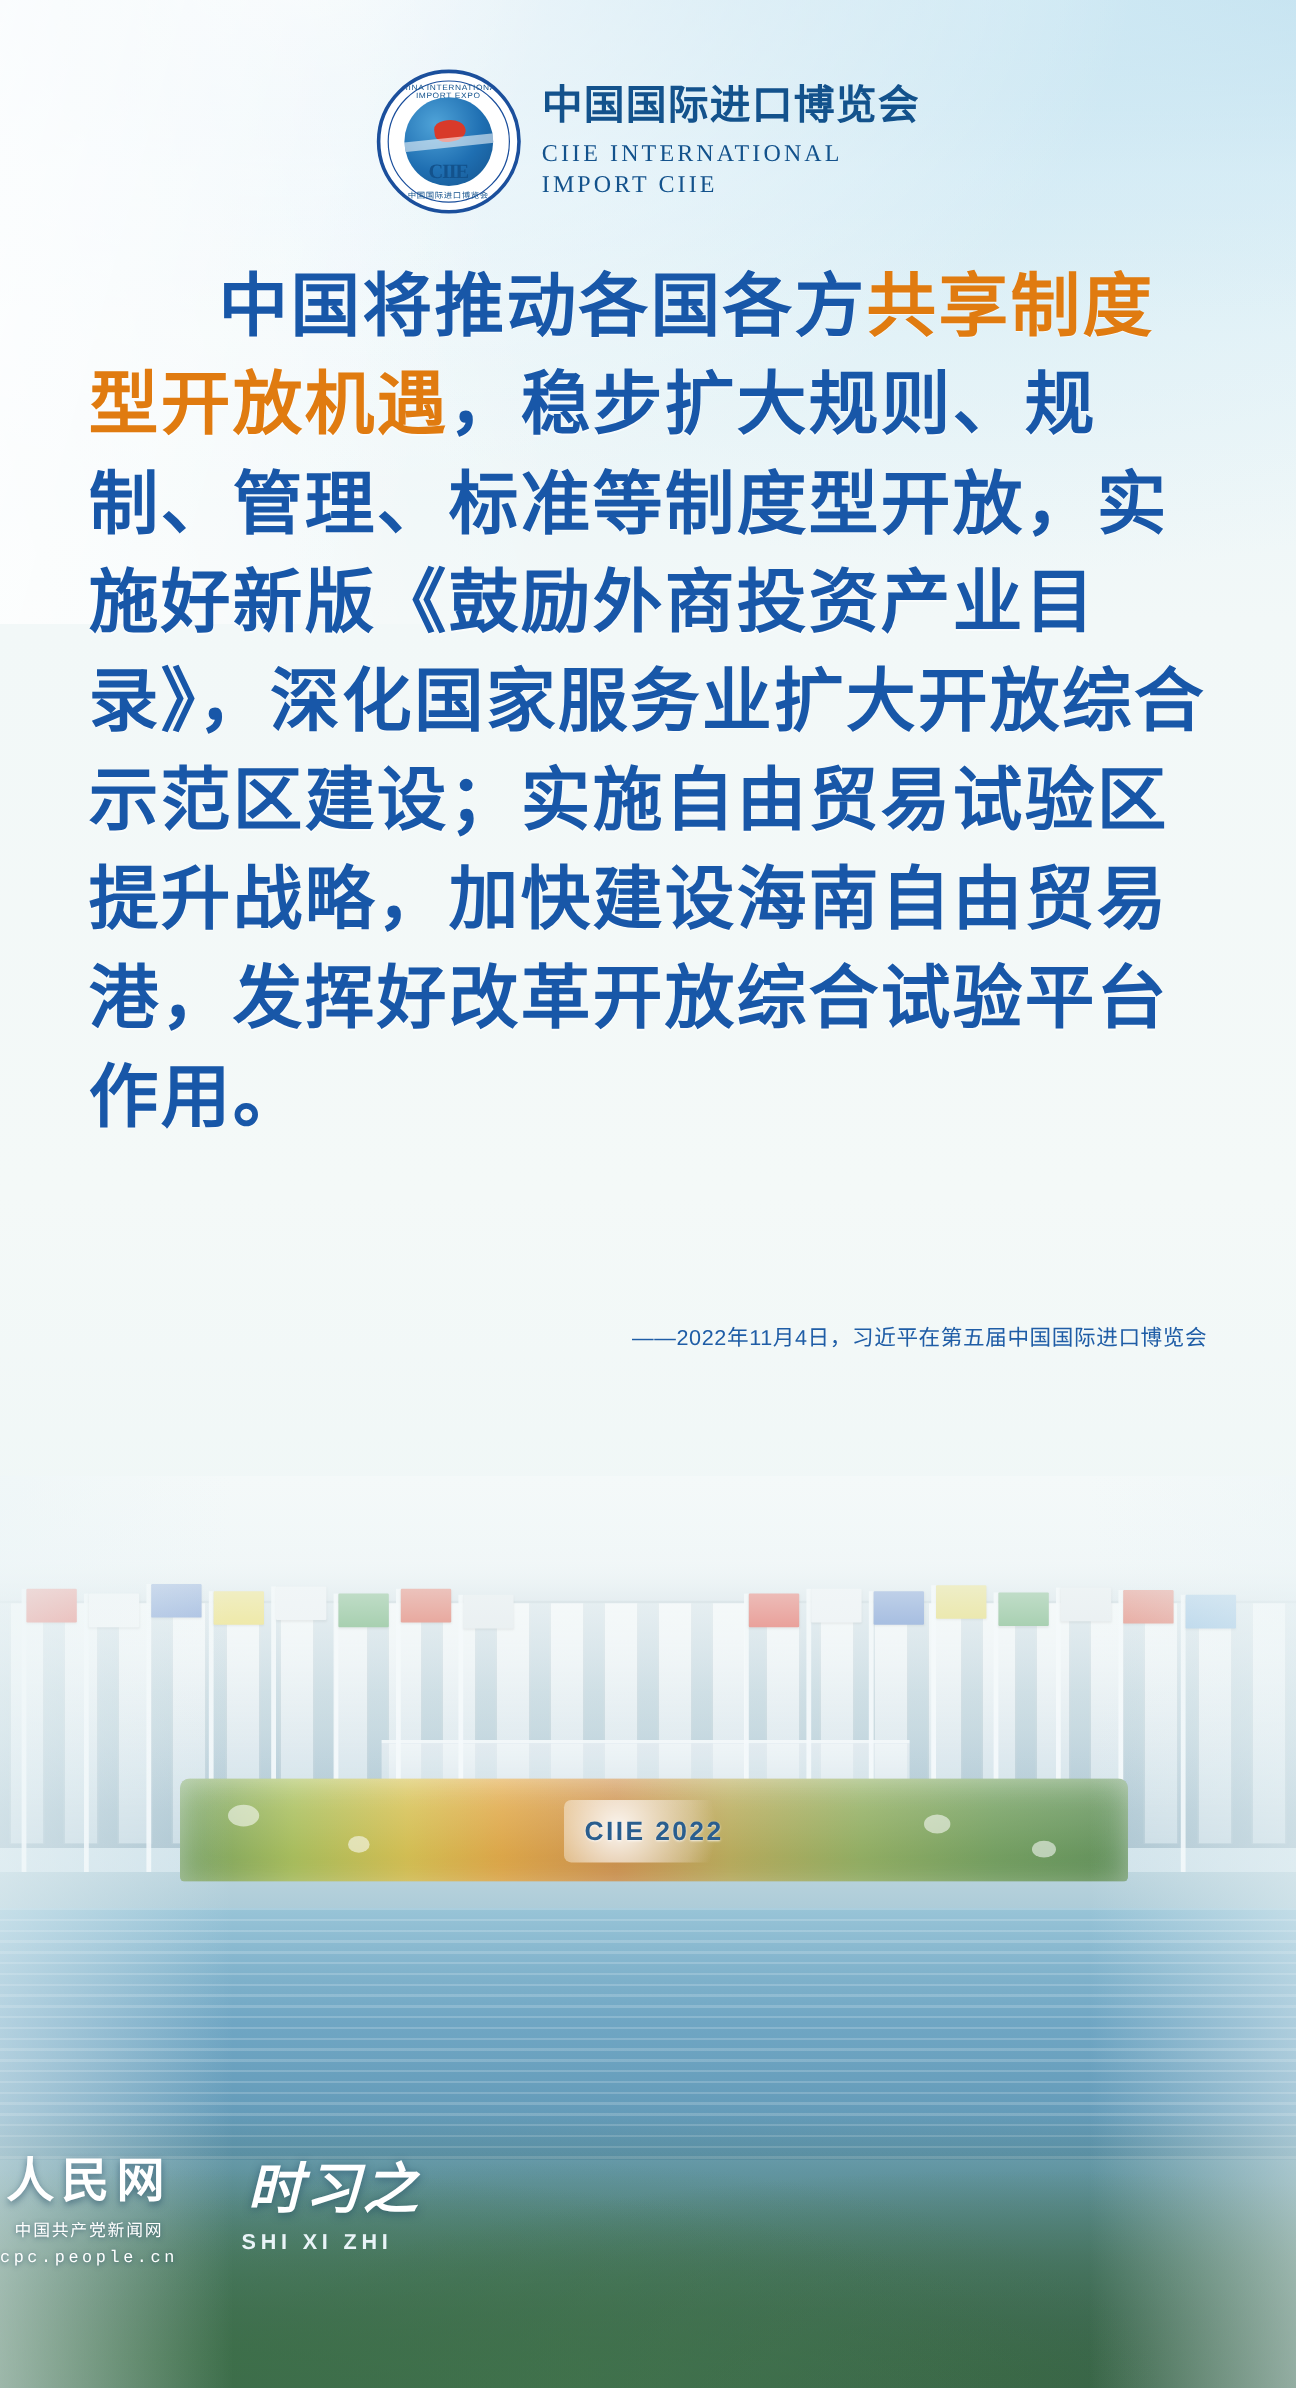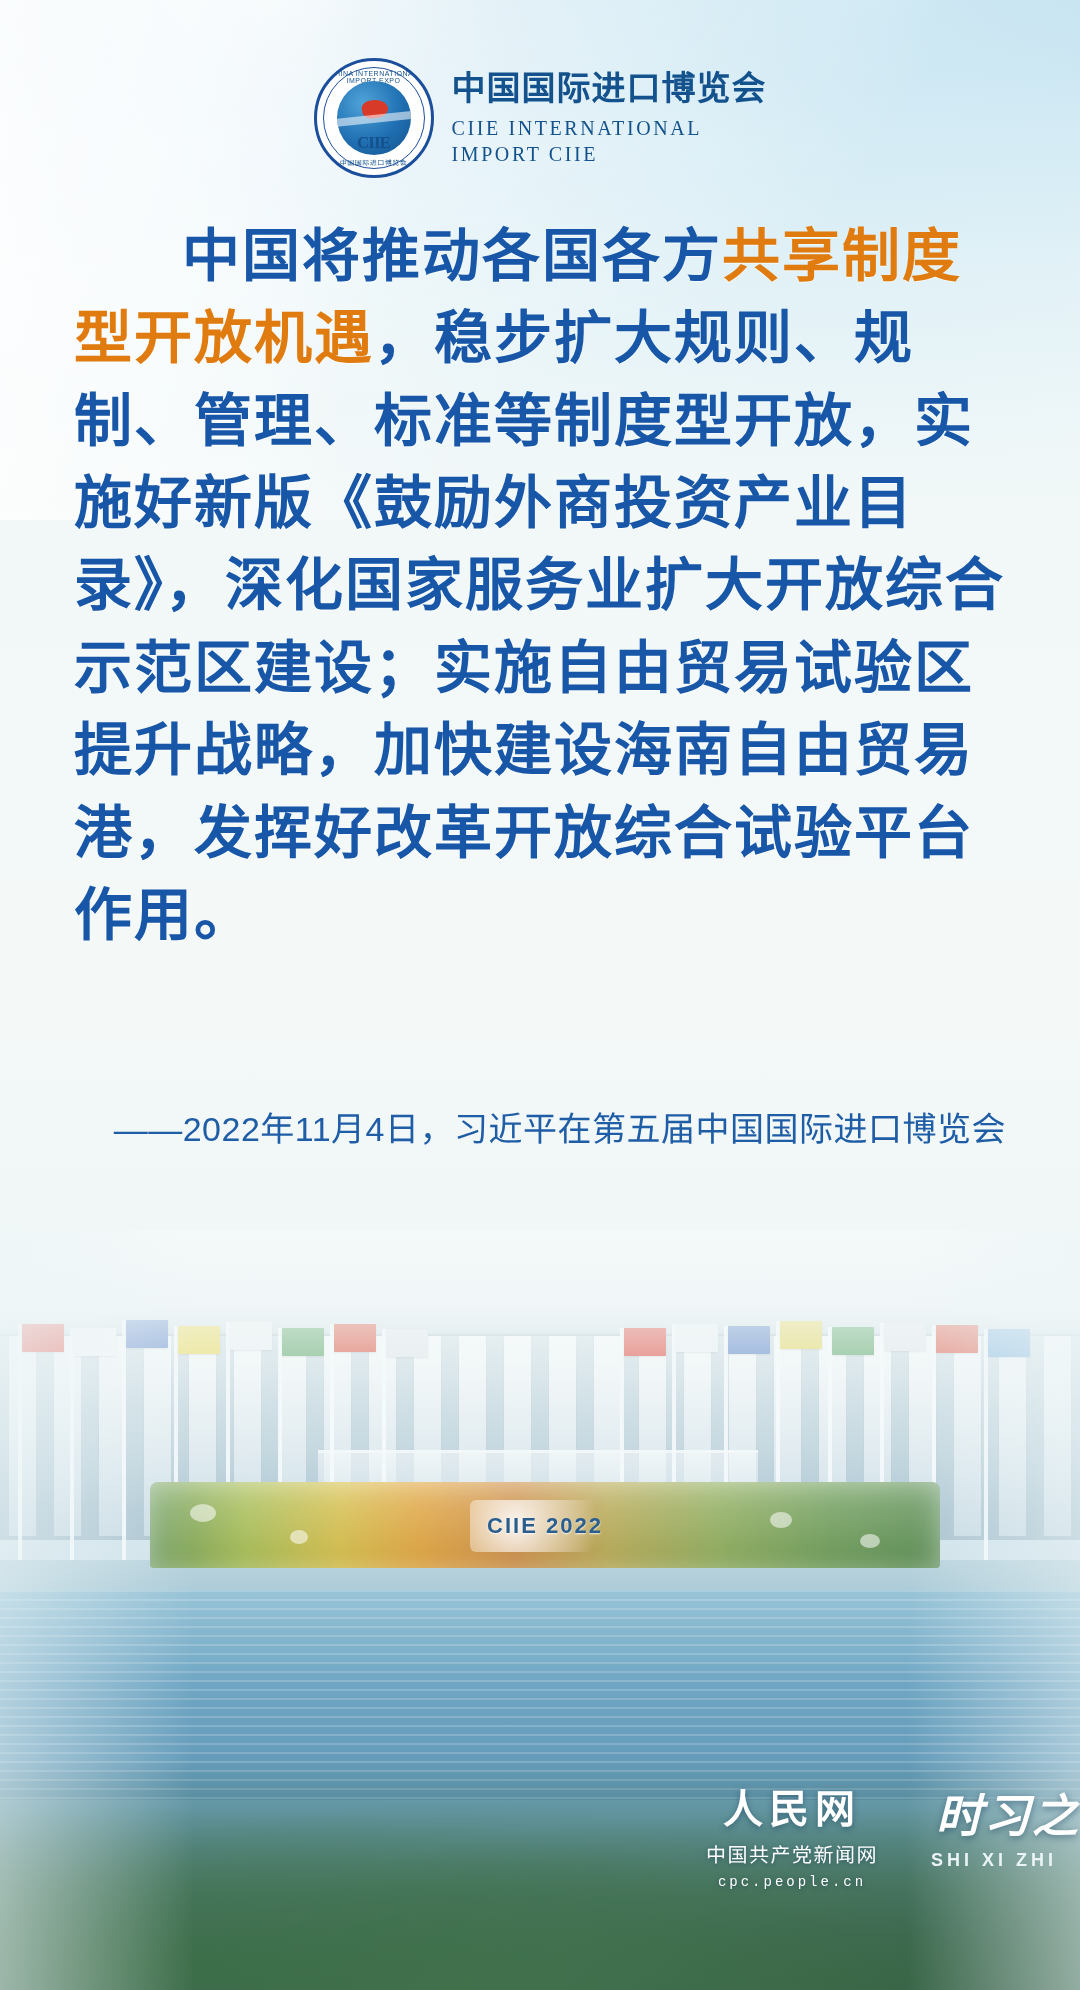--- a/index.html
+++ b/index.html
@@ -170,21 +170,21 @@
   }
 
   
   .attribution {
     position: absolute;
     top: 1100px;
     left: 74px;
     width: 932px;
     text-align: right;
     color: #1f5da6;
-    font-size: 34px;
+    font-size: 18px;
     line-height: 1.75;
     letter-spacing: 0.5px;
   }
 
   
   .photo {
     position: absolute;
     left: 0;
     right: 0;
     bottom: 0;
@@ -342,37 +342,37 @@
       linear-gradient(270deg, rgba(236,245,247,0.5) 0%, rgba(236,245,247,0) 16%);
     pointer-events: none;
   }
 
   
   .branding {
     position: absolute;
     left: 0; right: 0;
     bottom: 100px;
     display: flex;
-    justify-content: flex-end;
+    justify-content: flex-start;
     align-items: flex-start;
     gap: 30px;
   }
   .brand-people { text-align: center; }
   .brand-people .pm {
     font-size: 40px;
     font-weight: bold;
     color: #ffffff;
     letter-spacing: 6px;
     line-height: 1;
     font-family: "Liberation Serif", serif;
     text-shadow: 0 2px 6px rgba(20,60,90,0.55);
   }
   .brand-people .sub {
     margin-top: 9px;
-    font-size: 20px;
+    font-size: 14px;
     color: #ffffff;
     letter-spacing: 1.5px;
     text-shadow: 0 1px 4px rgba(20,60,90,0.6);
     font-family: Liberation Serif, serif;
   }
   .brand-people .url {
     margin-top: 6px;
     font-size: 14px;
     color: #ffffff;
     letter-spacing: 3px;

